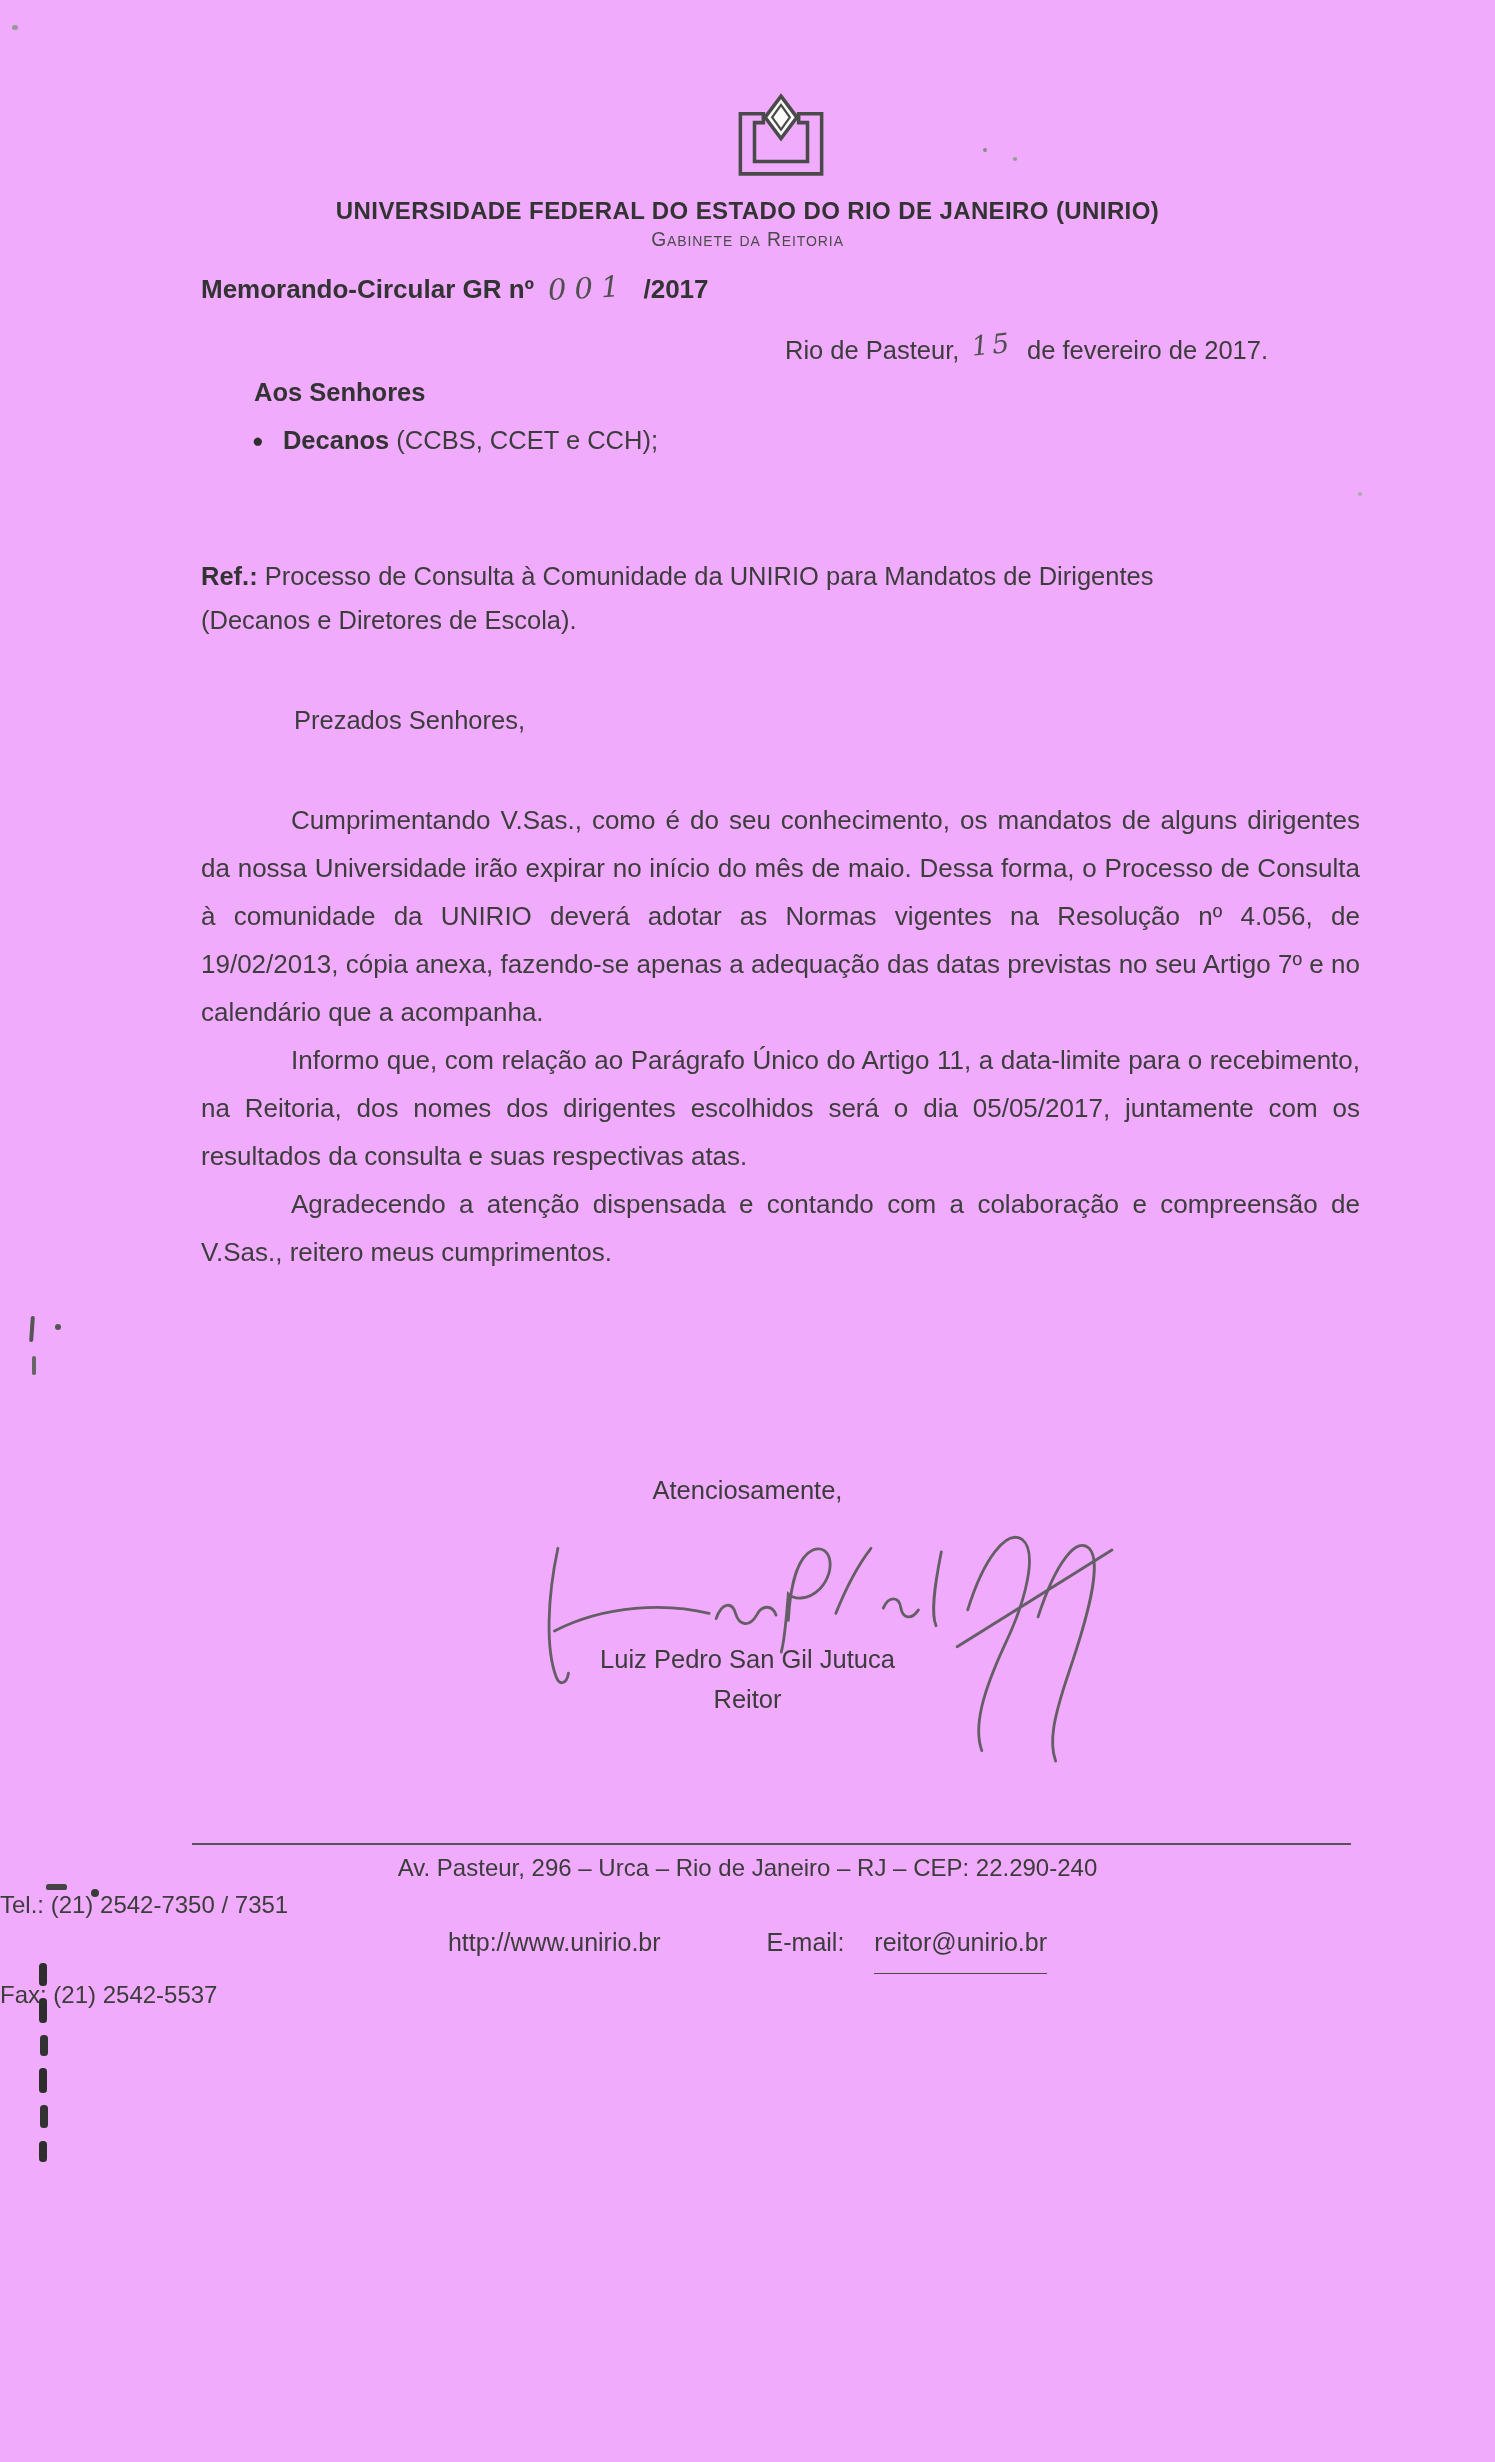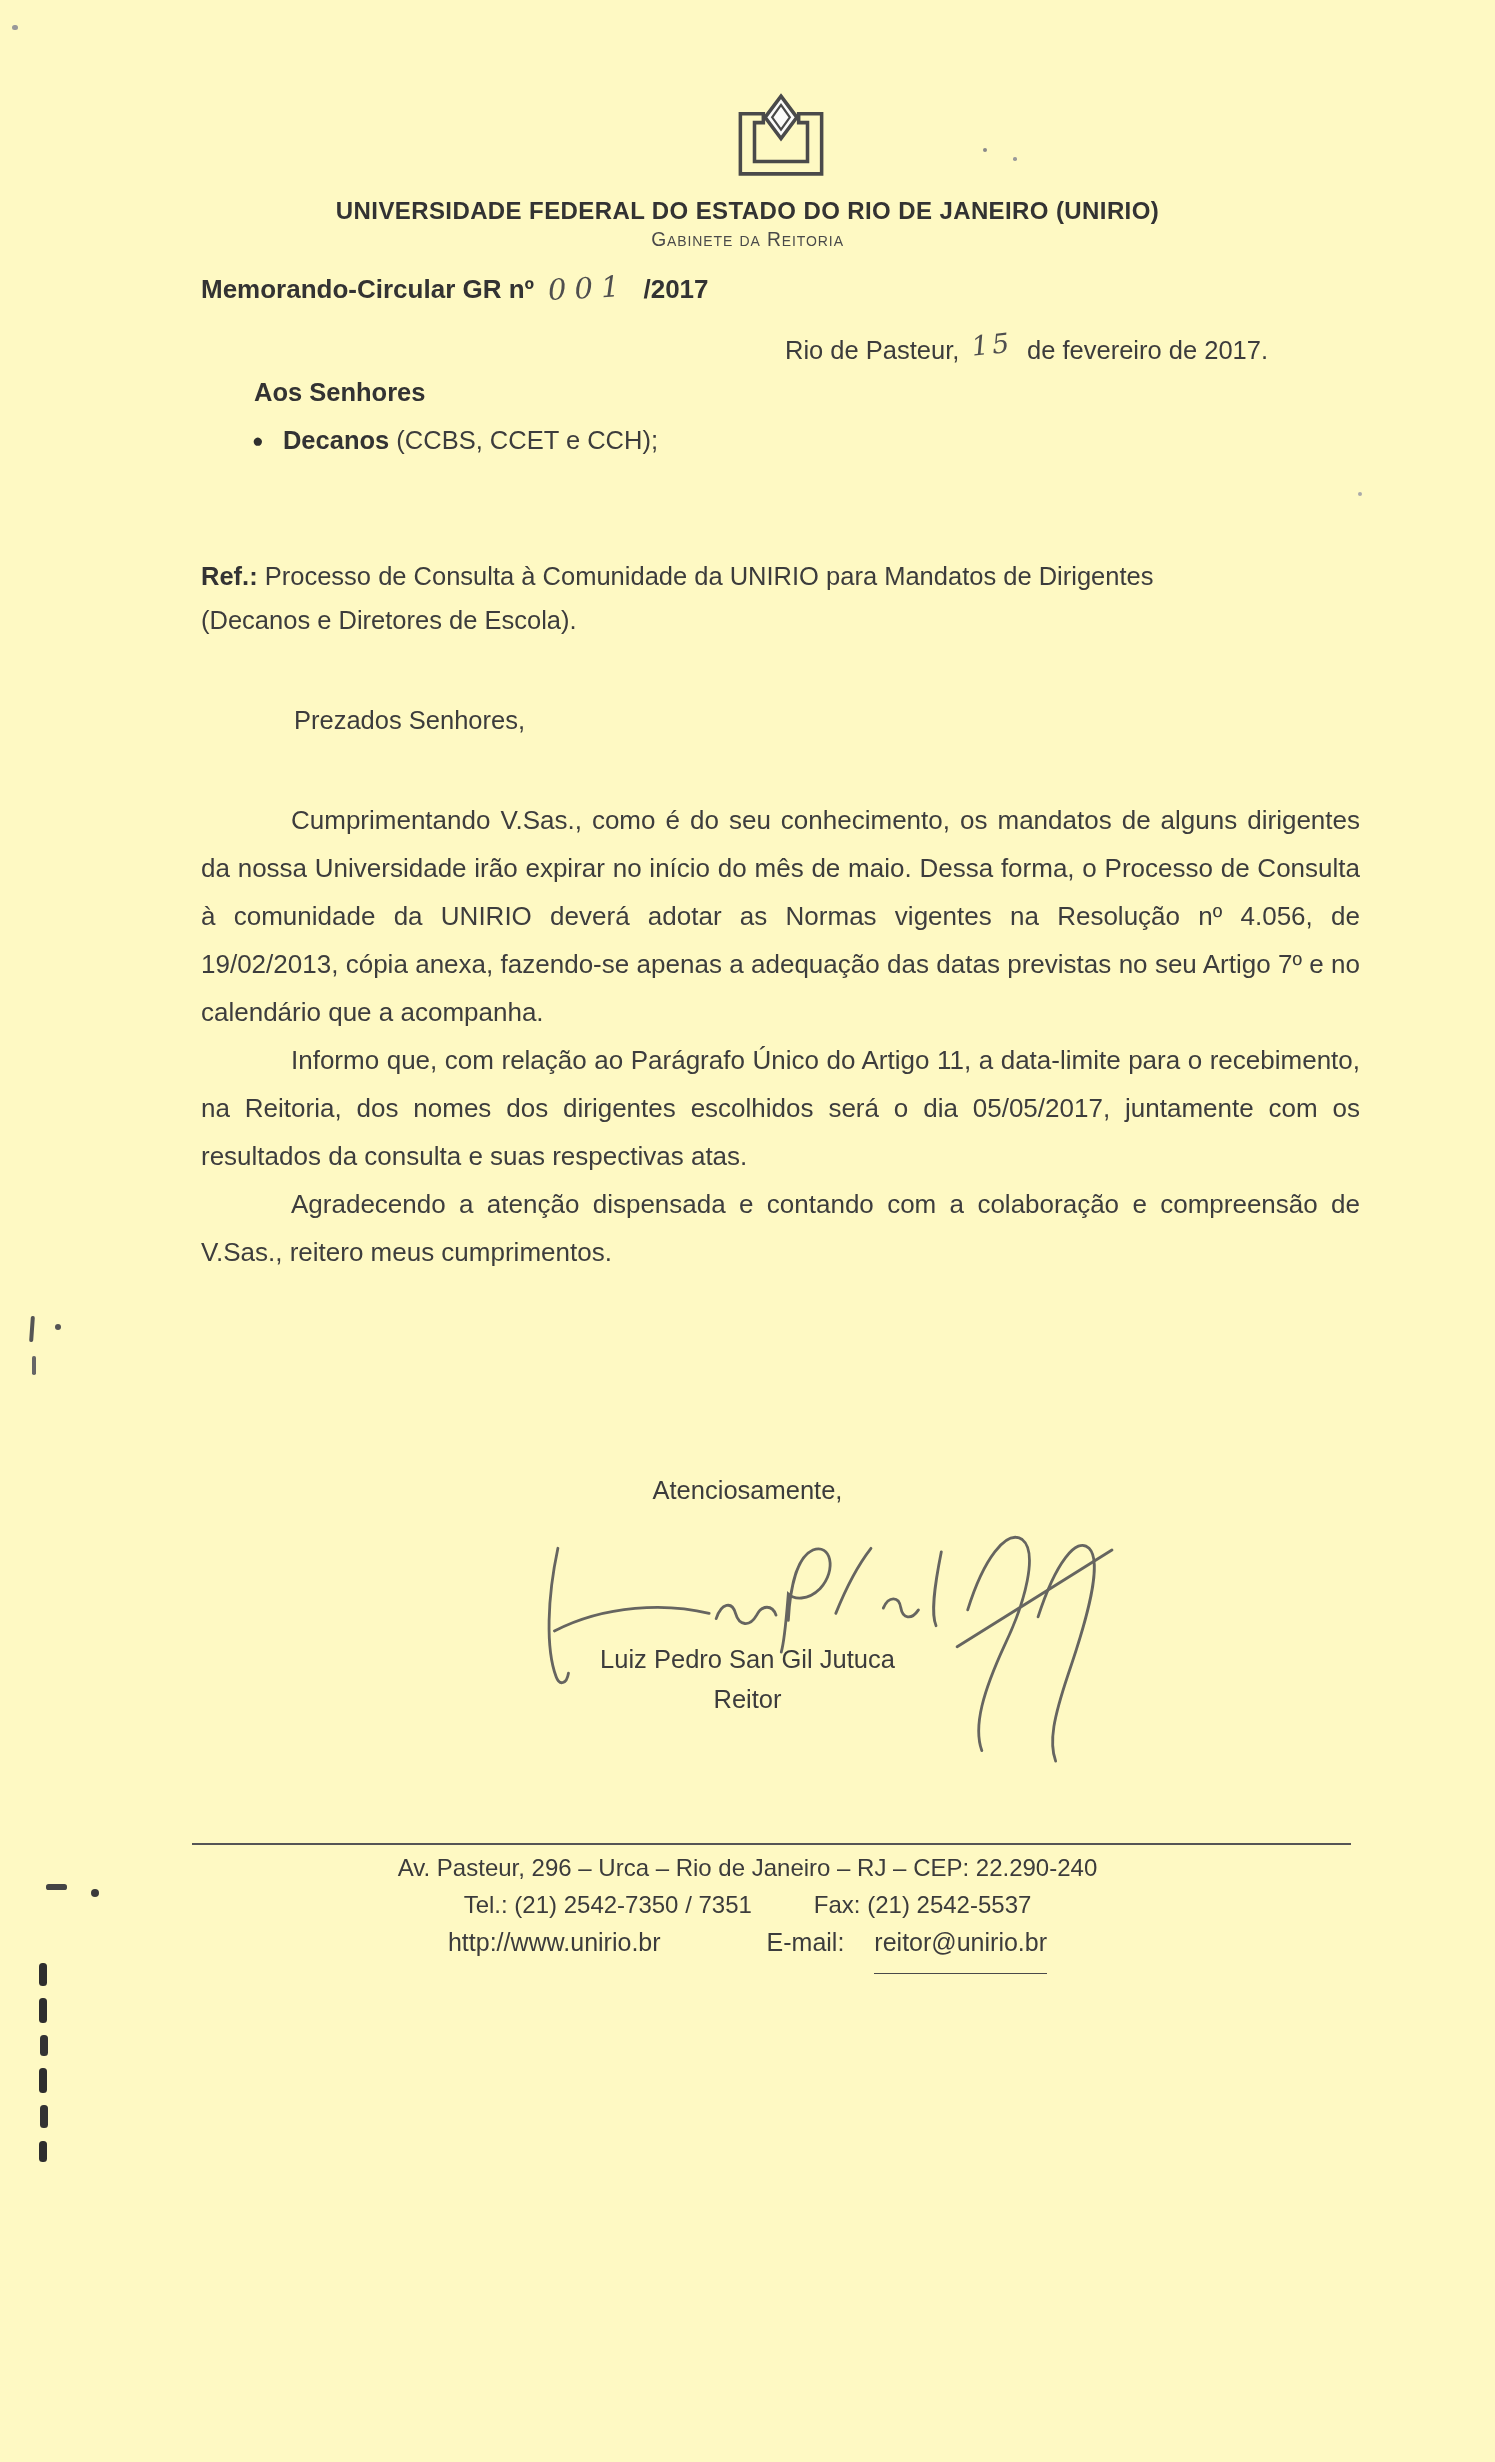--- a/index.html
+++ b/index.html
@@ -2,21 +2,21 @@
 <html style="font-size:14px"><head>
 <meta charset="utf-8">
 <style>
   * { box-sizing: border-box; }
   html, body { margin: 0; padding: 0; background: #e8e8e6; }
   .page {
     position: relative;
     width: 1495px;
     height: 2462px;
     margin: 0 auto;
-    background: #fef9c3;
+    background: #f0abfc;
     font-family: "Liberation Sans", sans-serif;
     color: #3c3c3c;
     overflow: hidden;
   }
   .abs { position: absolute; }
   .centered { left: 0; width: 1495px; text-align: center; }
 
   
   .logo-wrap { top: 77px; left: 728px; width: 106px; height: 116px; }
   .university-name { top: 197px; font-size: 24px; font-weight: 700; color: #333; letter-spacing: 0.4px; }
@@ -61,21 +61,21 @@
   .closing { top: 1476px; font-size: 25.5px; }
 
   
   .signature-svg { top: 1506px; left: 528px; width: 598px; height: 264px; }
   .signatory-name { top: 1645px; font-size: 25.5px; }
   .signatory-title { top: 1685px; font-size: 25.5px; }
 
   
   .footer-rule { top: 1843px; left: 192px; width: 1159px; height: 1.8px; background: #555; }
   .footer-address { top: 1854px; font-size: 24px; }
-  .footer-telfax { top: 1891px; left: 0; width: 1495px; display: flex; justify-content: center; gap: 62px; font-size: 24px; }
+  .footer-telfax { top: 1891px; left: 0; width: 1495px; display: flex; justify-content: center; gap: 62px; font-size: 24px; flex-direction: column; }
   .footer-webmail { top: 1928px; left: 0; width: 1495px; display: flex; justify-content: center; align-items: baseline; font-size: 25px; }
   .footer-website { margin-right: 106px; }
   .footer-email-label { margin-right: 30px; }
   .footer-email { border-bottom: 1.8px solid #4a4a4a; padding-bottom: 16px; }
 
   
   .artifact { position: absolute; background: #555; border-radius: 1.8px; }
   .speck { position: absolute; border-radius: 50%; }
 </style>
 </head>

